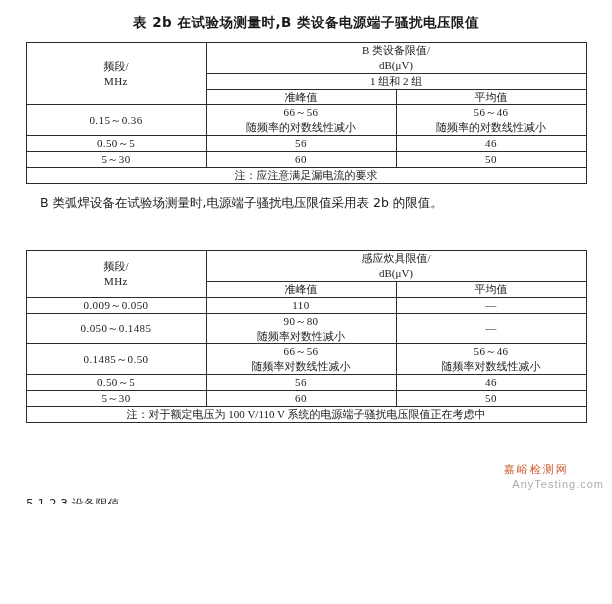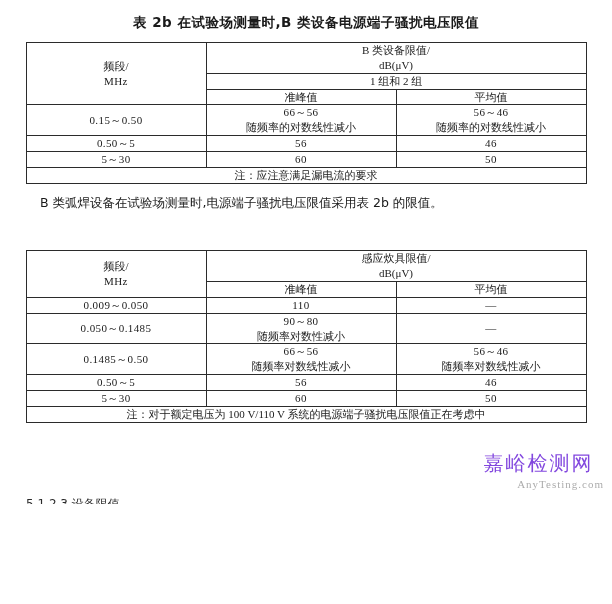--- a/index.html
+++ b/index.html
@@ -80,28 +80,28 @@
   .watermark {
     position: absolute;
     right: 8px;
     bottom: 14px;
     text-align: center;
     color: #9a9a9a;
     opacity: 0.85;
     pointer-events: none;
   }
   .watermark .wm-main {
-    font-size: 20px;
+    font-size: 11px;
     font-family: "DejaVu Sans", "Liberation Sans", sans-serif;
     letter-spacing: 2px;
-    color: #6d28d9;
+    color: #c2410c;
   }
   .watermark .wm-sub {
     font-size: 11px;
-    font-family: Liberation Serif, serif;
+    font-family: Liberation Sans, sans-serif;
     letter-spacing: 1px;
     color: #9d9d9d;
     margin-top: 1px;
     margin-left: 44px;
   }
   .footer-cut {
     position: absolute;
     left: 26px;
     bottom: 0px;
     font-size: 12px;
@@ -142,21 +142,21 @@
       </tr>
       <tr>
         <td colspan="2" class="cn">1 组和 2 组</td>
       </tr>
       <tr>
         <td class="cn">准峰值</td>
         <td class="cn">平均值</td>
       </tr>
 
       <tr>
-        <td class="num">0.15～0.50</td>
+        <td class="num">0.15～0.36</td>
         <td class="cn two-line">
           <span class="num">66～56</span>
           <span>随频率的对数线性减小</span>
         </td>
         <td class="cn two-line">
           <span class="num">56～46</span>
           <span>随频率的对数线性减小</span>
         </td>
       </tr>
       <tr>

